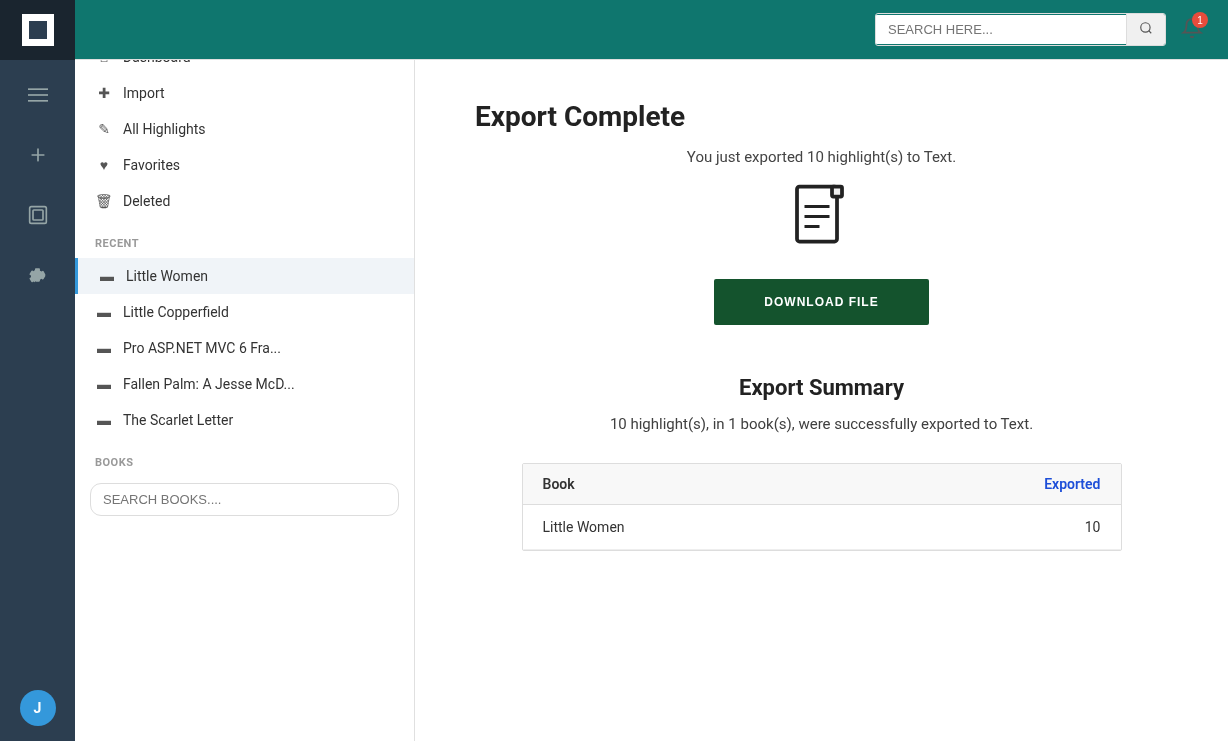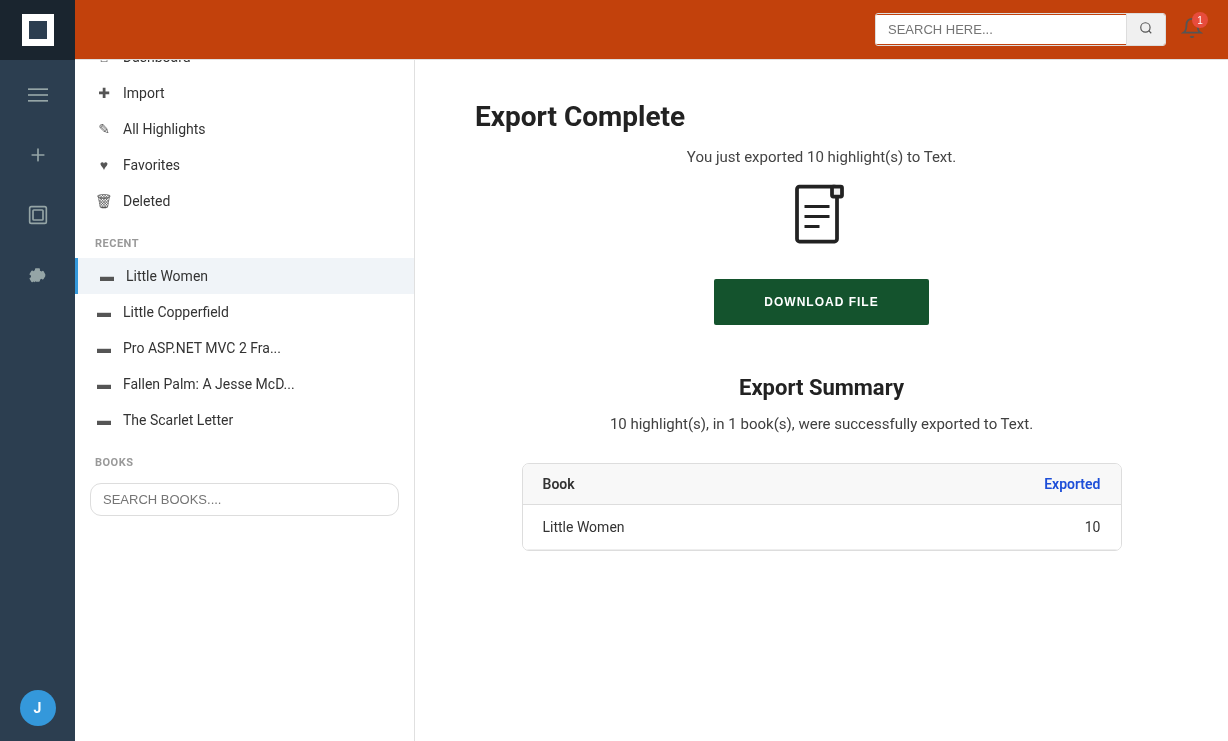--- a/index.html
+++ b/index.html
@@ -123,21 +123,21 @@
       background: white;
     }
 
     
     .top-bar {
       position: absolute;
       top: 0;
       left: 75px;
       right: 0;
       height: 60px;
-      background: #c2410c;
+      background: #0f766e;
       border-bottom: 1px solid #e0e0e0;
       display: flex;
       align-items: center;
       justify-content: flex-end;
       padding: 0 20px;
       gap: 10px;
       z-index: 5;
     }
     .search-container {
       display: flex;
@@ -240,21 +240,21 @@
     }
     .export-summary-desc {
       text-align: center;
       color: #404040;
       font-size: 15px;
       margin-bottom: 30px;
     }
 
     .summary-table {
       border: 1px solid #ddd;
-      border-radius: 7px;
+      border-radius: 2px;
       overflow: hidden;
       max-width: 600px;
       margin: 0 auto;
     }
     .summary-table-header {
       display: flex;
       background: #f8f8f8;
       border-bottom: 1px solid #ddd;
       padding: 12px 20px;
     }
@@ -343,21 +343,21 @@
   <div class="sidebar-item active">
     <span class="icon">▬</span>
     <span class="label">Little Women</span>
   </div>
   <div class="sidebar-item">
     <span class="icon">▬</span>
     <span class="label">Little Copperfield</span>
   </div>
   <div class="sidebar-item">
     <span class="icon">▬</span>
-    <span class="label">Pro ASP.NET MVC 2 Fra...</span>
+    <span class="label">Pro ASP.NET MVC 6 Fra...</span>
   </div>
   <div class="sidebar-item">
     <span class="icon">▬</span>
     <span class="label">Fallen Palm: A Jesse McD...</span>
   </div>
   <div class="sidebar-item">
     <span class="icon">▬</span>
     <span class="label">The Scarlet Letter</span>
   </div>
 

